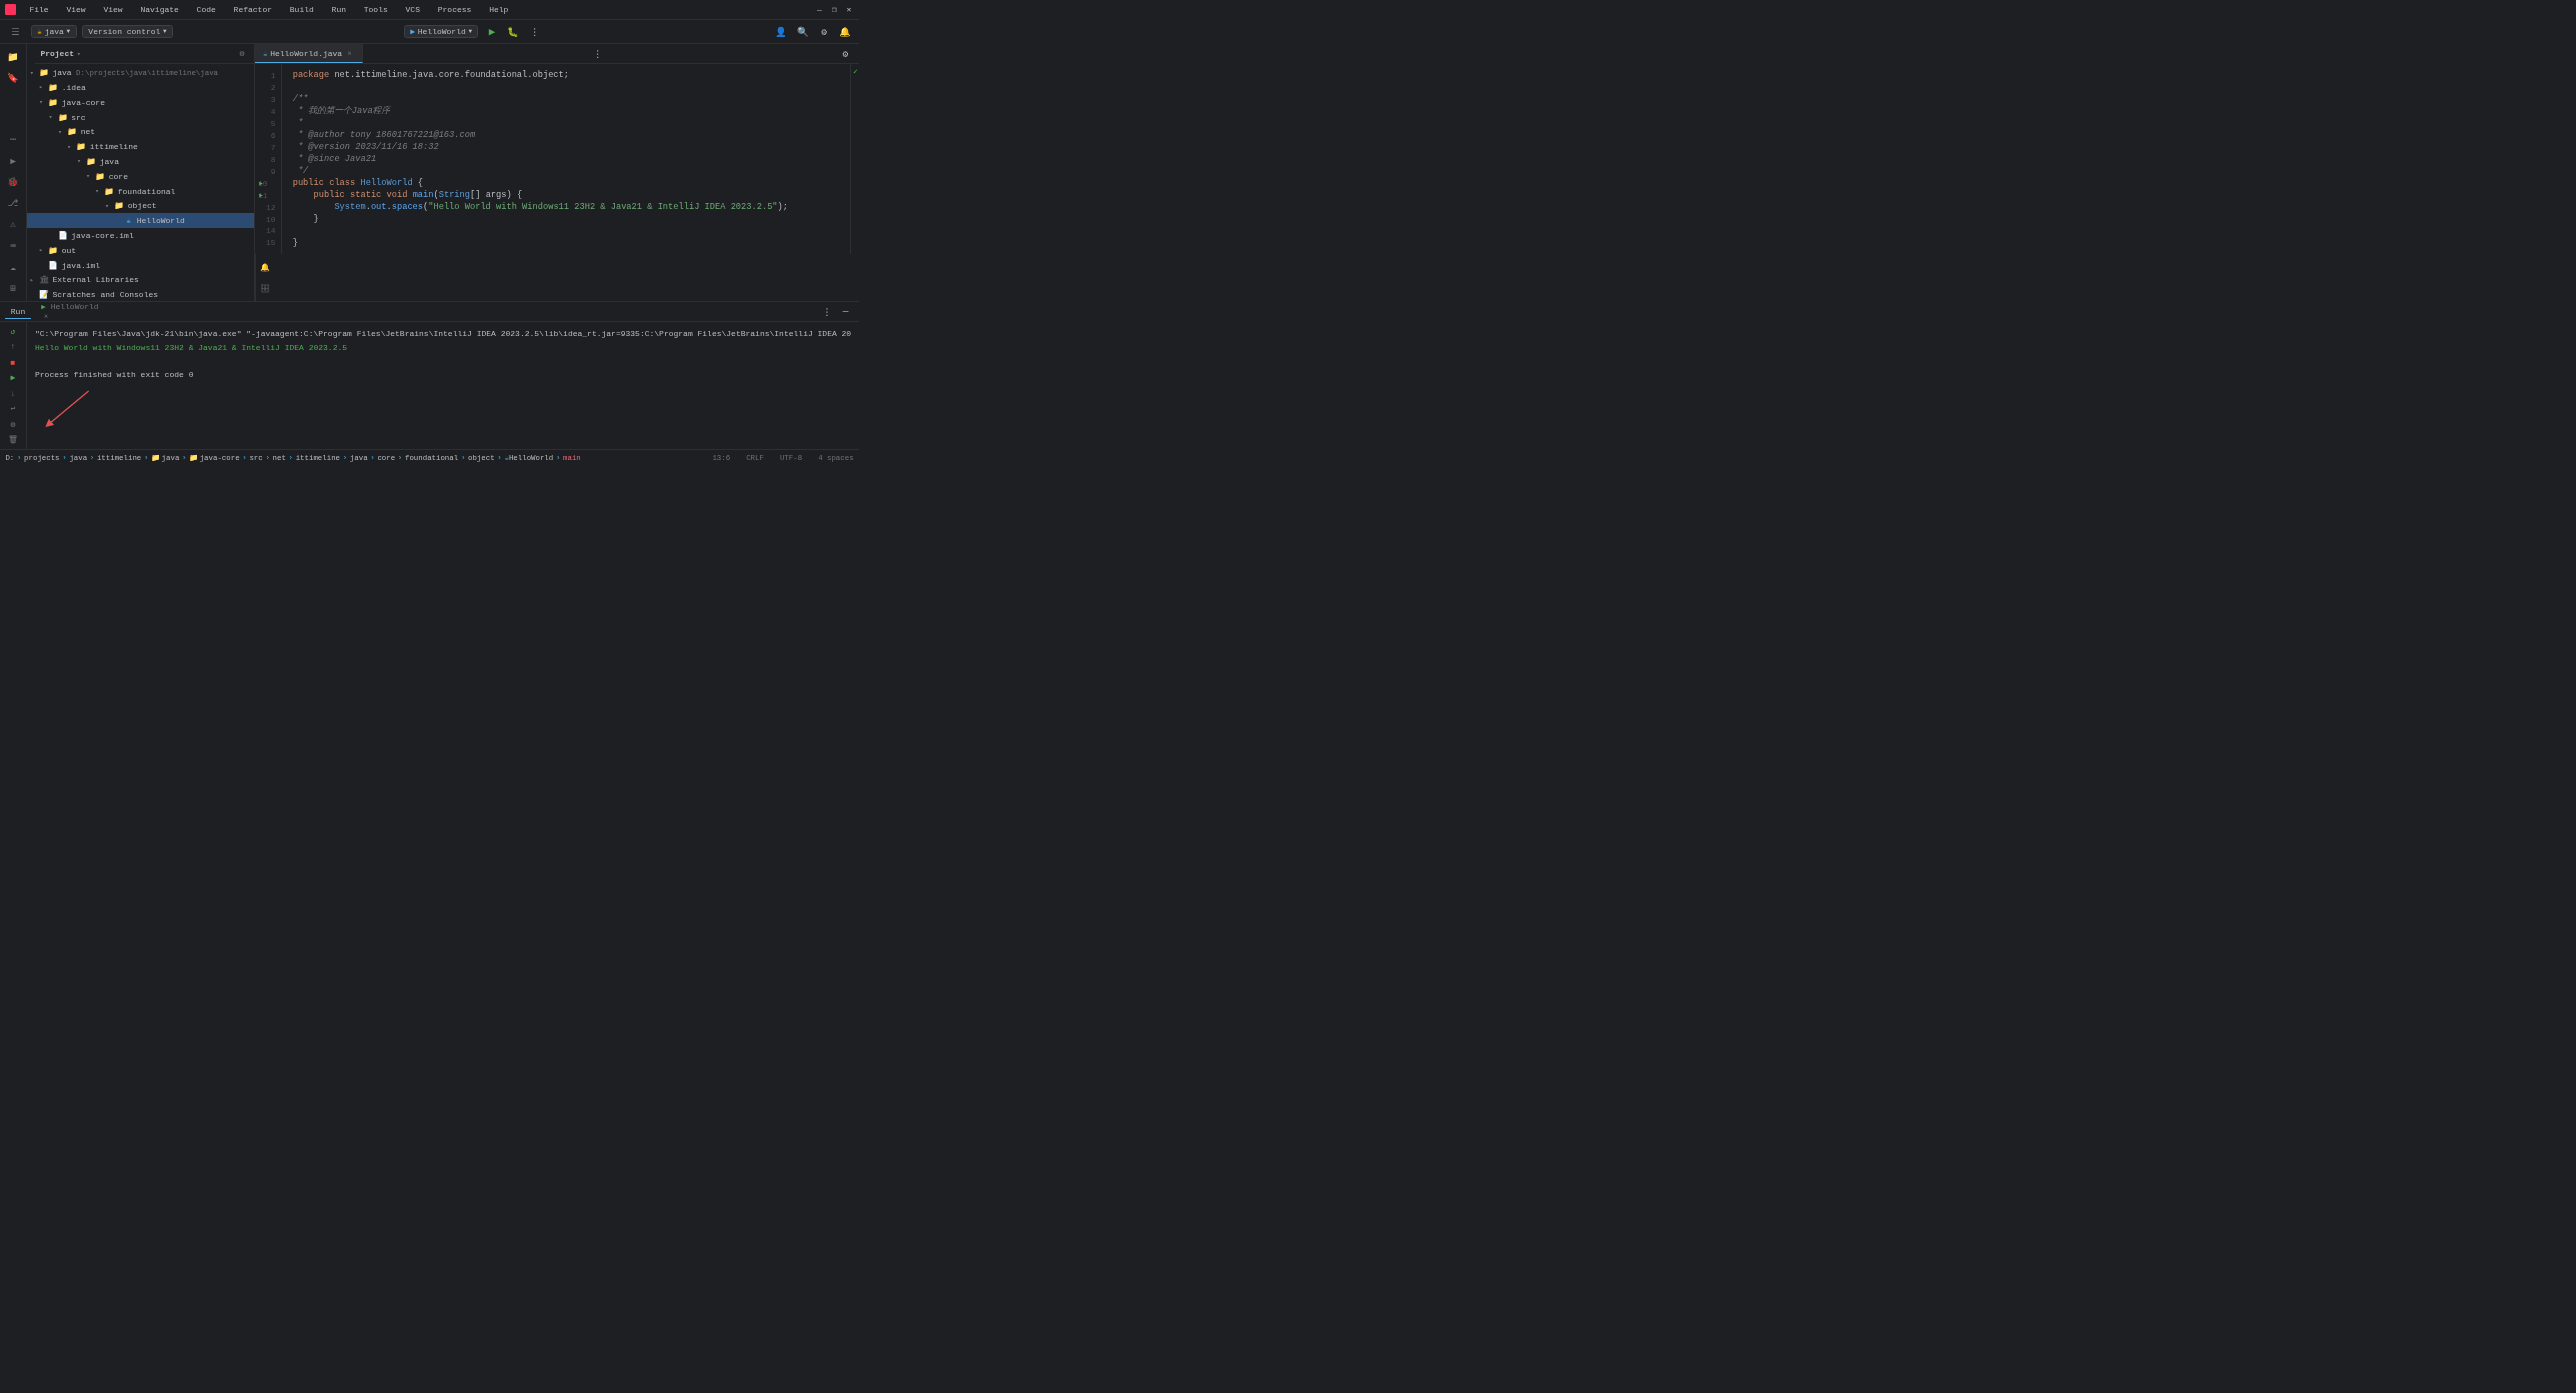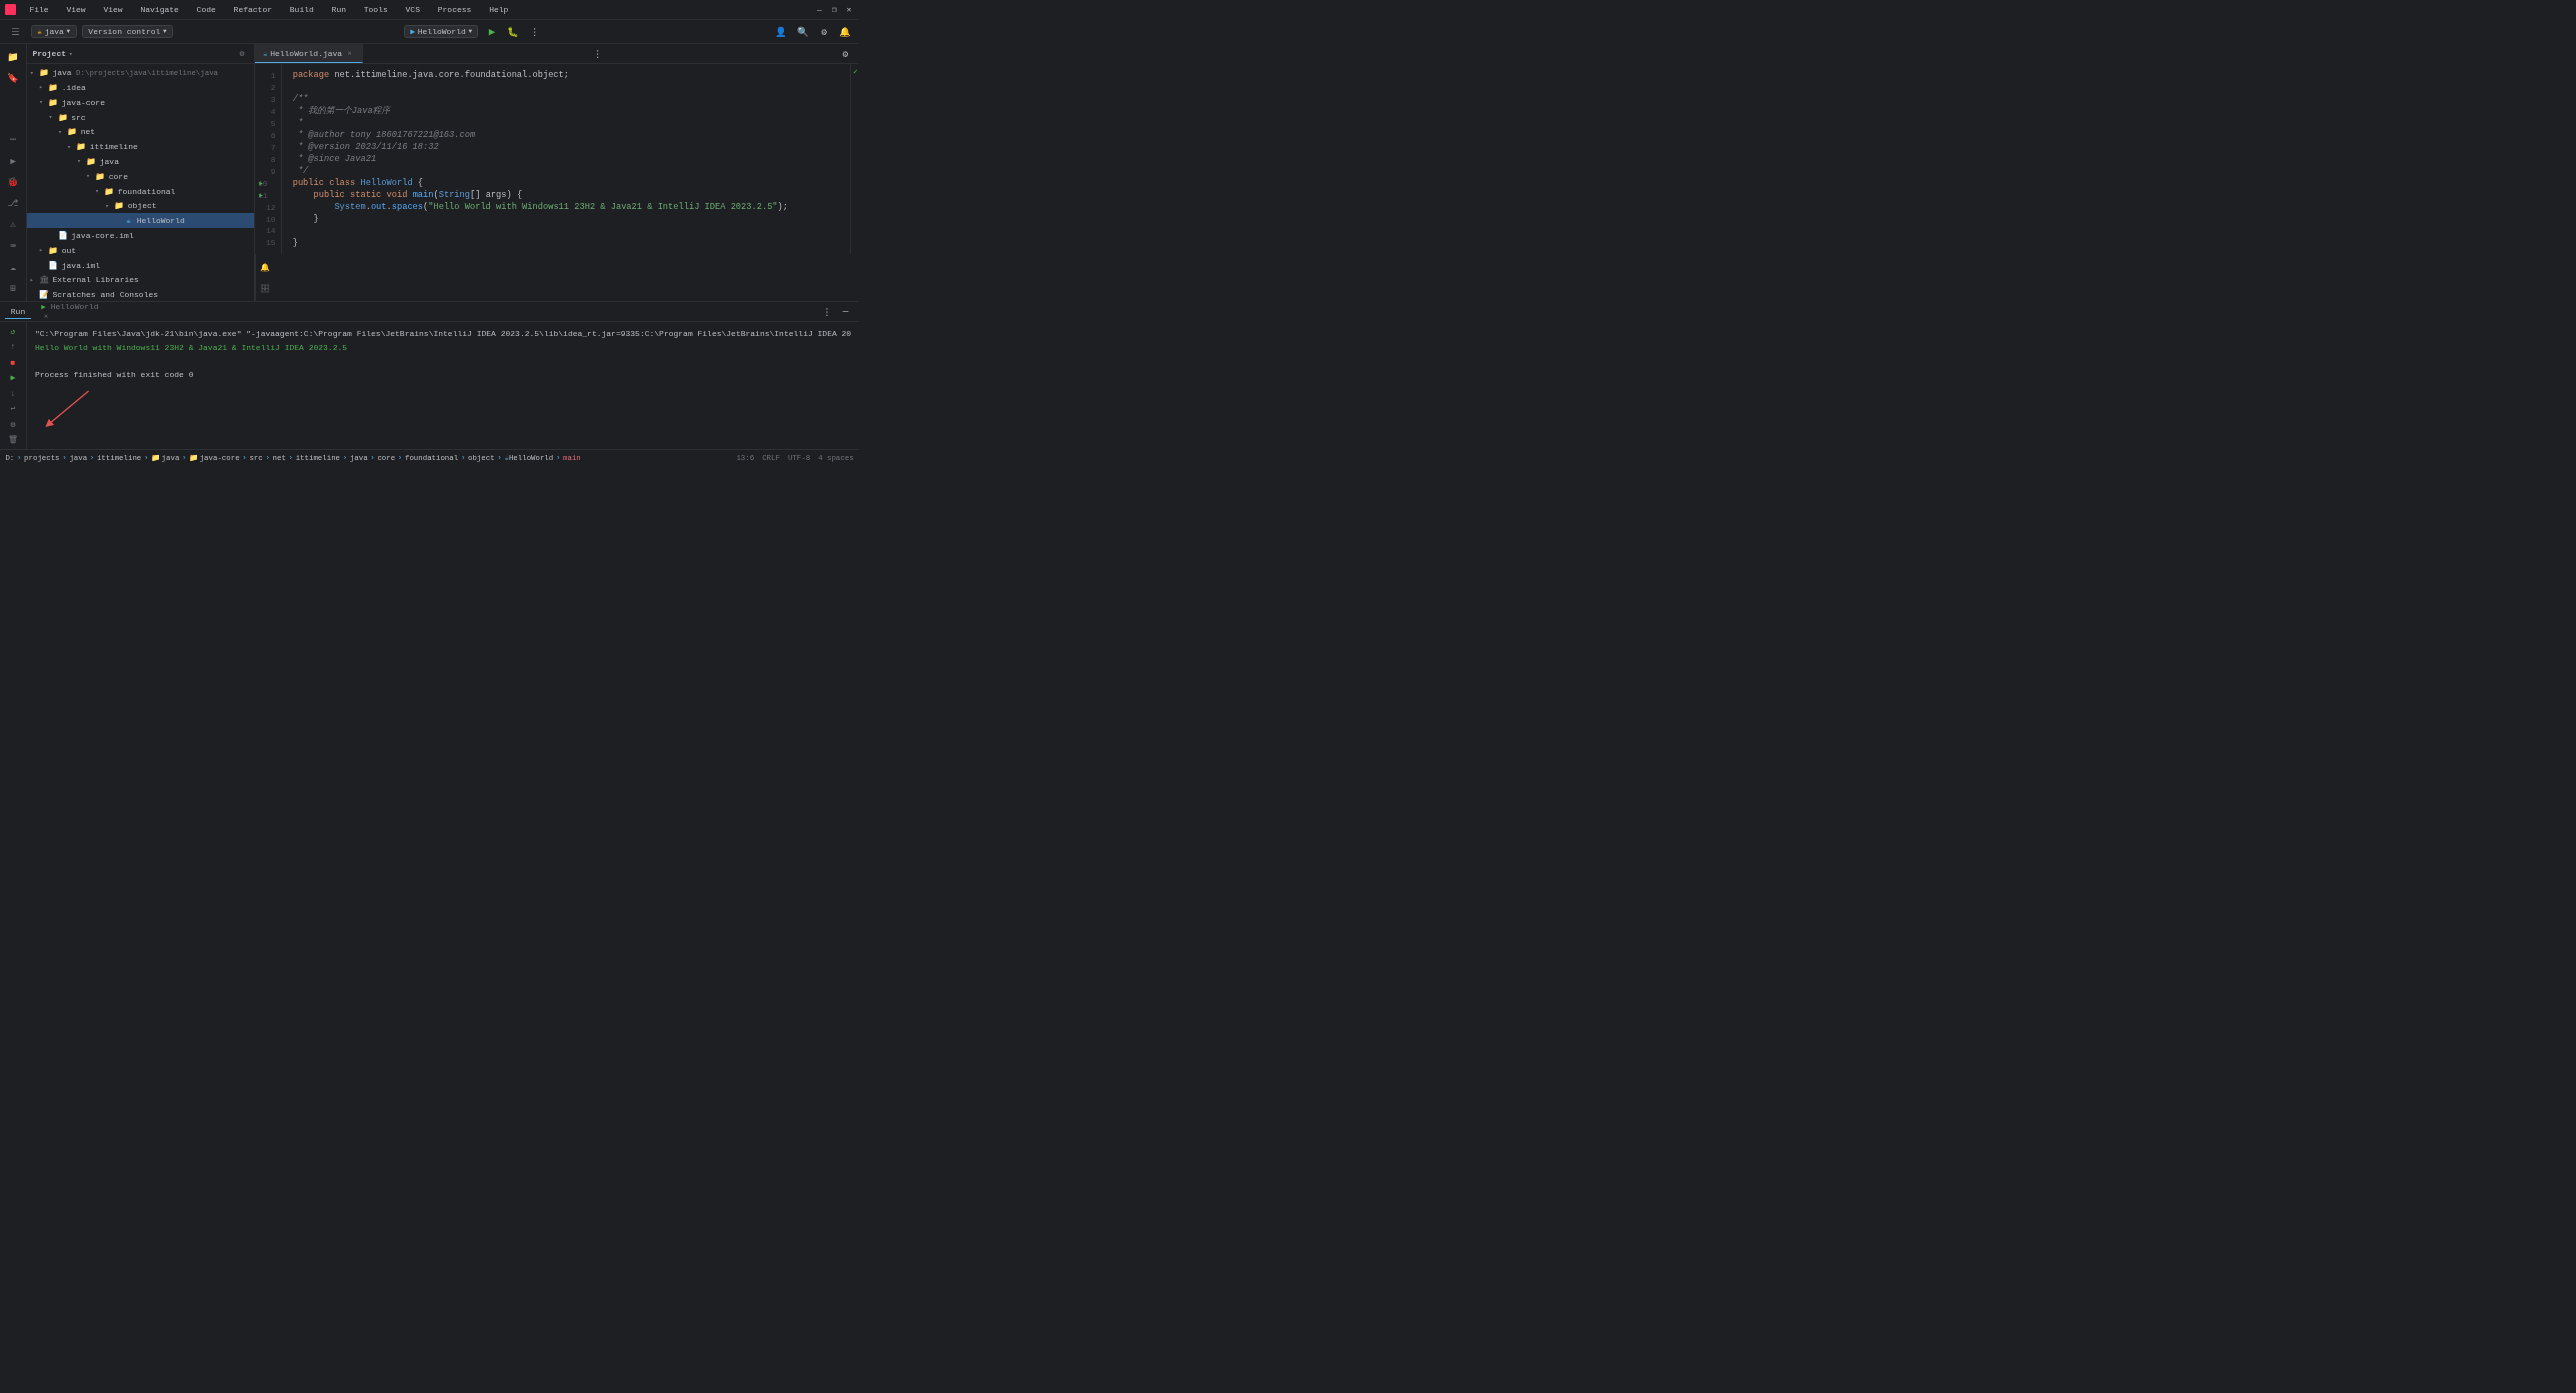--- a/index.html
+++ b/index.html
@@ -171,20 +171,21 @@
       overflow: hidden;
     }
     .panel-header {
       display: flex;
       align-items: center;
       padding: 2.7px 5.4px;
       background: #1e1f22;
       border-bottom: 0.7px solid #2d2f33;
       height: 20px;
       gap: 2.7px;
+      margin-left: 8px;
     }
     .panel-title {
       font-size: 8px;
       font-weight: bold;
       color: #bcbec4;
     }
     .panel-title-chevron {
       color: #6f737a;
       font-size: 6.7px;
     }
@@ -456,21 +457,21 @@
       align-items: center;
       padding: 0 5.4px;
       font-size: 7.4px;
       color: #6f737a;
       flex-shrink: 0;
       gap: 2.7px;
     }
     .status-bar-right {
       margin-left: auto;
       display: flex;
-      gap: 8px;
+      gap: 16px;
       align-items: center;
     }
     .status-item {
       font-size: 7.4px;
       color: #6f737a;
     }
     .breadcrumb-arrow {
       color: #4eade5;
       font-size: 7.4px;
     }

